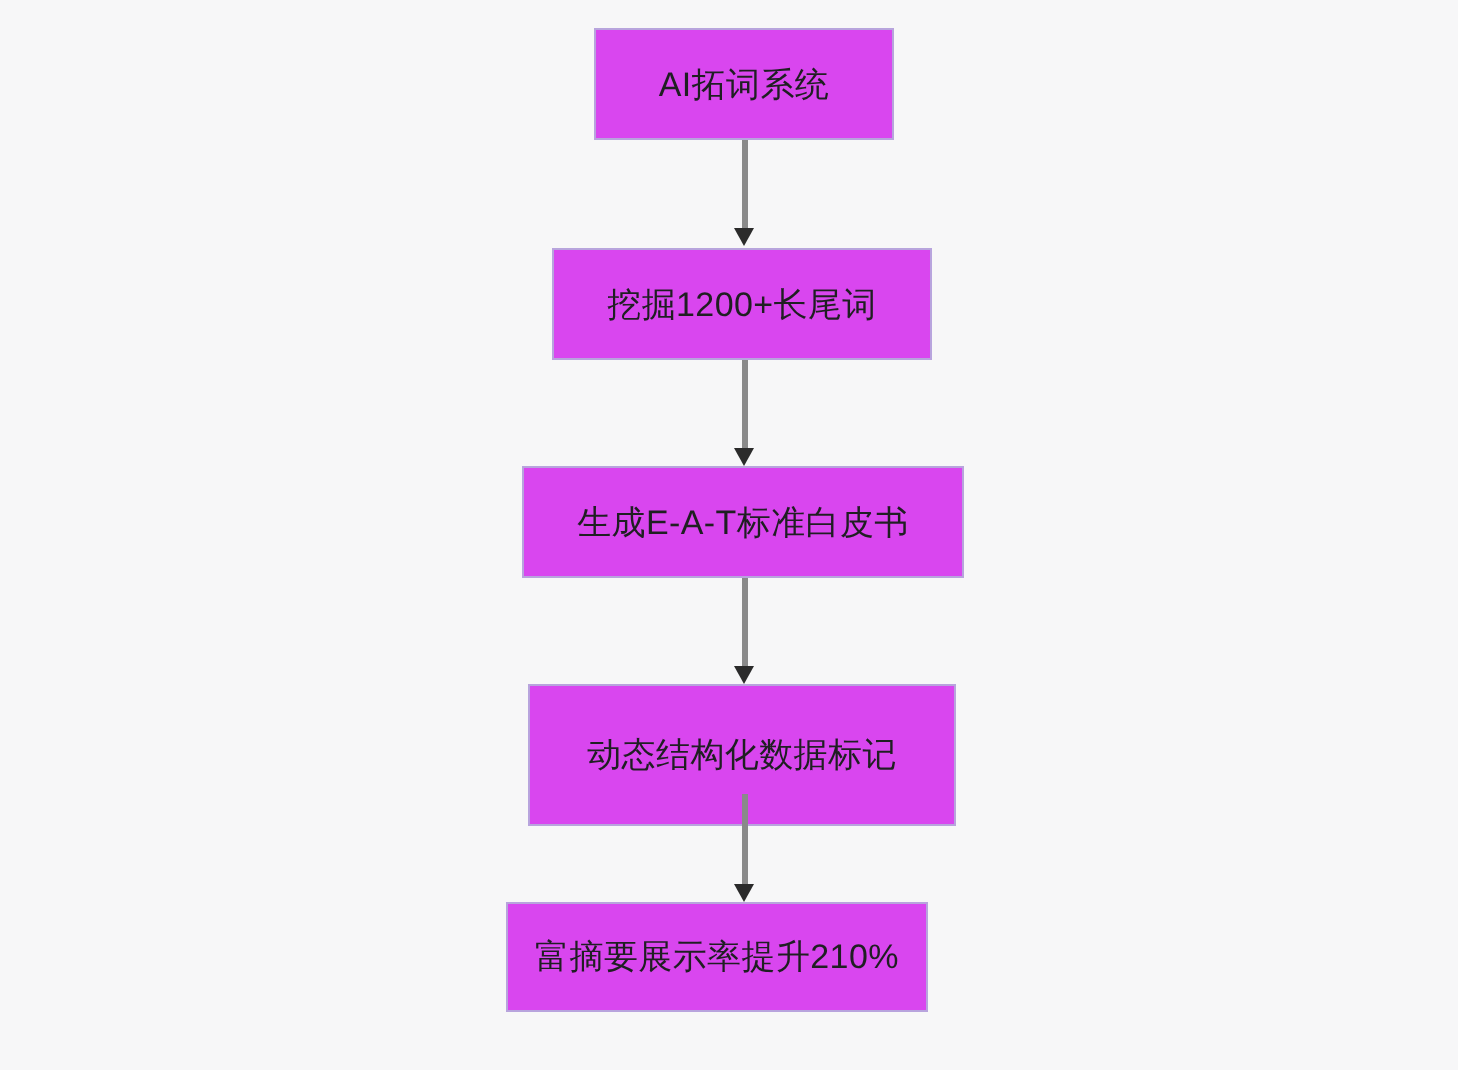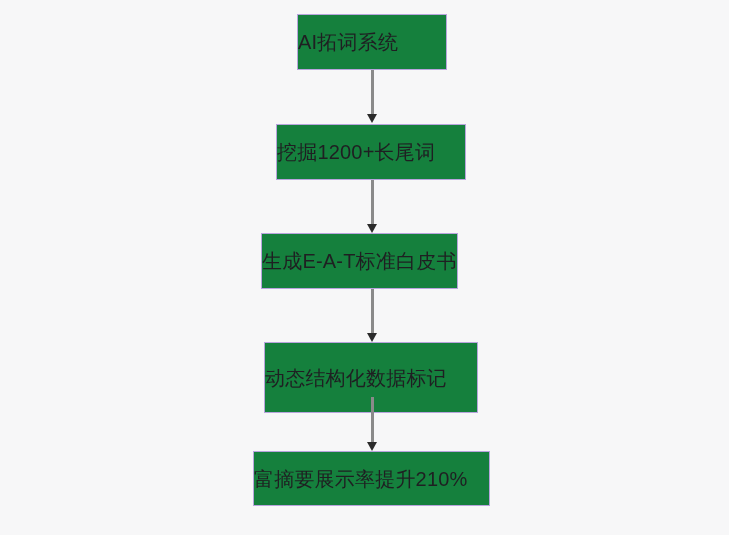--- a/index.html
+++ b/index.html
@@ -14,27 +14,27 @@
     overflow: hidden;
   }
   #flowchart-canvas {
     position: relative;
     width: 729px;
     height: 535px;
   }
   .node {
     position: absolute;
     box-sizing: border-box;
-    background: #15803d;
+    background: #d946ef;
     border: 1.4px solid #b8a4dd;
     display: flex;
     align-items: center;
-    justify-content: flex-start;
+    justify-content: center;
     color: #1f1f22;
-    font-size: 20px;
+    font-size: 17px;
     font-weight: 400;
     line-height: 1;
     letter-spacing: 0.2px;
     white-space: nowrap;
   }
   .node-label {
     display: block;
   }
   .connector {
     position: absolute;
@@ -62,31 +62,31 @@
   <div class="connector" style="left:370.5px; top:70px; height:45px;"></div>
   <div class="arrowhead" style="left:366.5px; top:114px;"></div>
 
   <div class="node" style="left:276px; top:124px; width:190px; height:56px;">
     <span class="node-label">挖掘1200+长尾词</span>
   </div>
 
   <div class="connector" style="left:370.5px; top:180px; height:45px;"></div>
   <div class="arrowhead" style="left:366.5px; top:224px;"></div>
 
-  <div class="node" style="left:261px; top:233px; width:197px; height:56px;">
+  <div class="node" style="left:261px; top:233px; width:221px; height:56px;">
     <span class="node-label">生成E-A-T标准白皮书</span>
   </div>
 
   <div class="connector" style="left:370.5px; top:289px; height:44px;"></div>
   <div class="arrowhead" style="left:366.5px; top:333px;"></div>
 
   <div class="node" style="left:264px; top:342px; width:214px; height:71px;">
     <span class="node-label">动态结构化数据标记</span>
   </div>
 
   <div class="connector" style="left:370.5px; top:397px; height:45px;"></div>
   <div class="arrowhead" style="left:366.5px; top:442px;"></div>
 
-  <div class="node" style="left:253px; top:451px; width:237px; height:55px;">
+  <div class="node" style="left:253px; top:451px; width:211px; height:55px;">
     <span class="node-label">富摘要展示率提升210%</span>
   </div>
 
 </div>
 
 </body></html>

